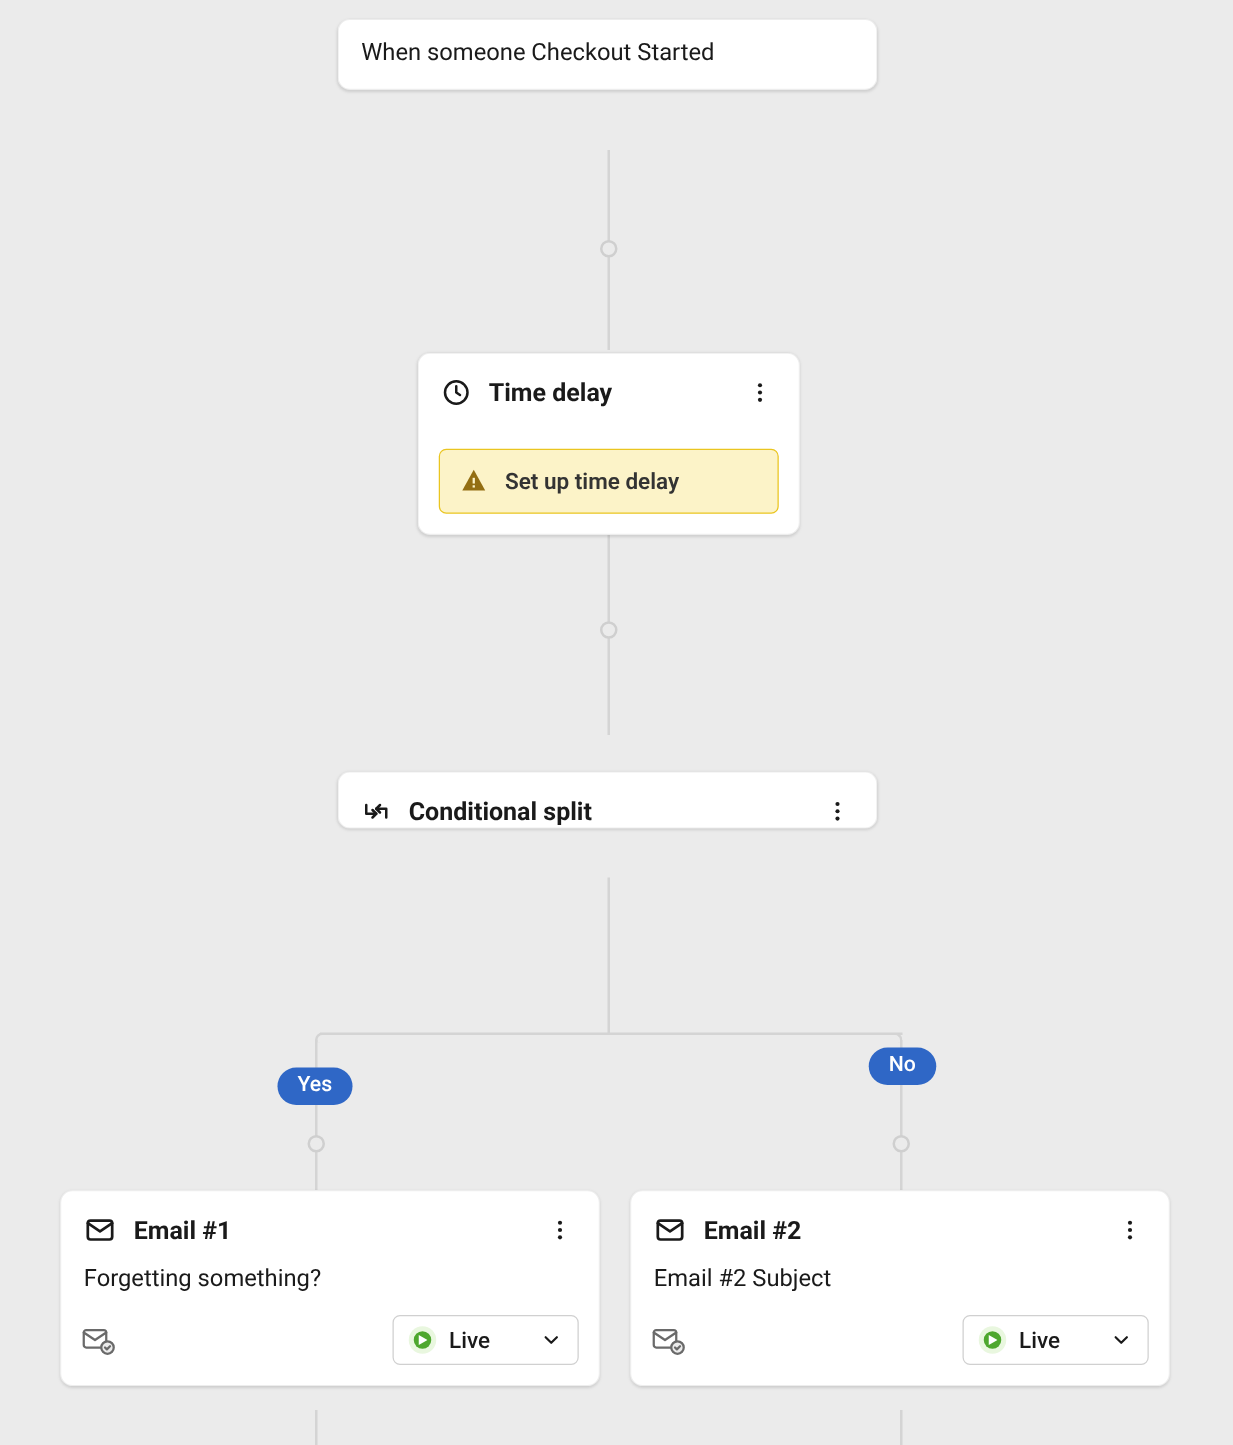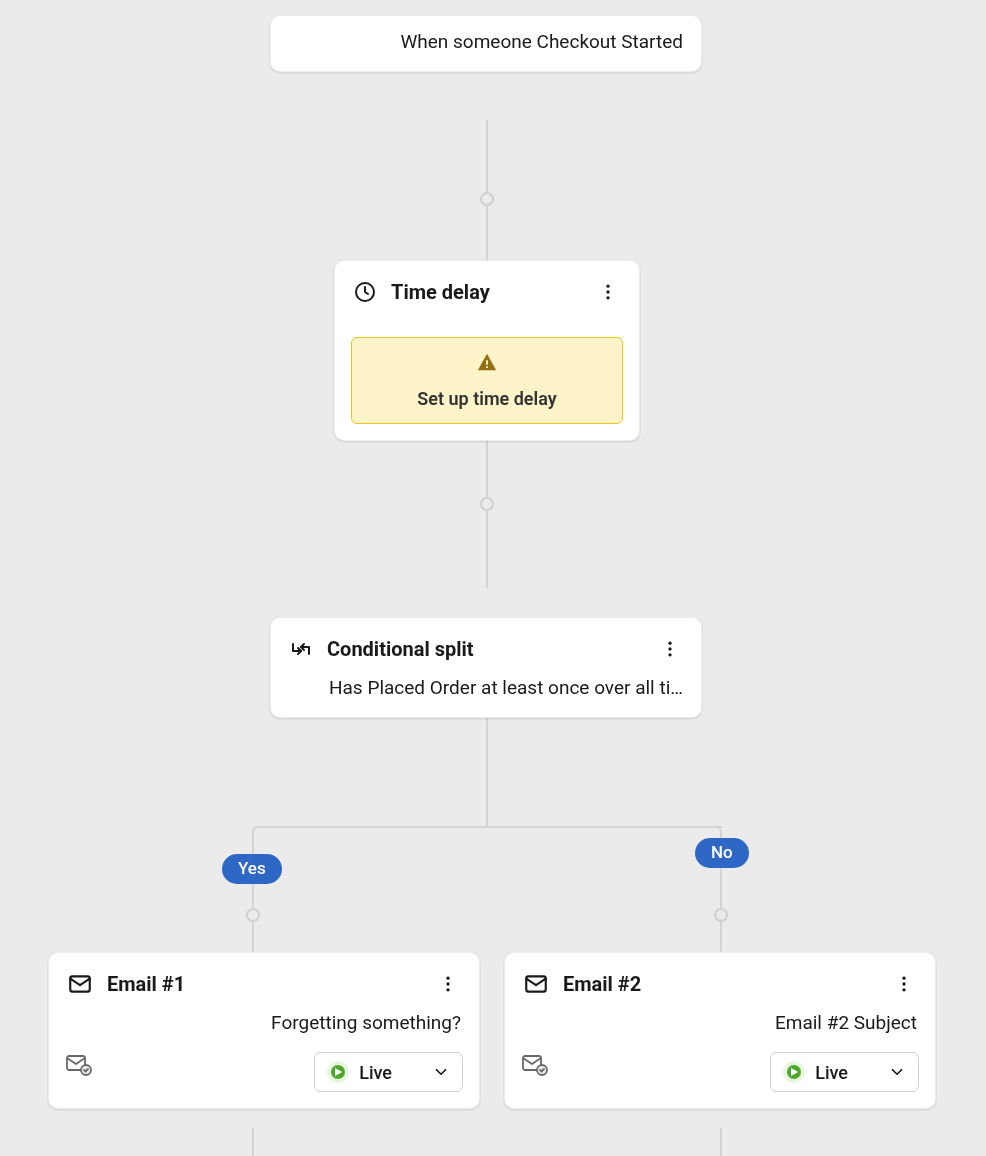--- a/index.html
+++ b/index.html
@@ -33,38 +33,36 @@
     margin-left: 14px;
     flex: 1;
   }
   .card-body {
     padding: 14px 18px 18px 18px;
     font-size: 19px;
     color: #1a1a1a;
     white-space: nowrap;
     overflow: hidden;
     text-overflow: ellipsis;
-    text-align: right;
   }
   .more-btn {
     width: 26px; height: 26px;
     display: flex; align-items: center; justify-content: center;
     cursor: pointer;
     border-radius: 4px;
   }
   .warning-banner {
     margin: 14px 16px 16px 16px;
     background: #fcf3c8;
     border: 1px solid #eac520;
     border-radius: 6px;
     display: flex;
     align-items: center;
     gap: 14px;
     padding: 14px 16px;
-    flex-direction: column;
   }
   .warning-text {
     font-size: 18px;
     font-weight: 600;
     color: #333;
   }
   .connector {
     position: absolute;
     background: #d4d4d4;
     width: 2px;
@@ -86,20 +84,21 @@
     background: #2f67c6;
     color: #fff;
     font-size: 17px;
     font-weight: 500;
     padding: 4px 16px 6px 16px;
     border-radius: 999px;
     text-align: center;
   }
   .email-footer {
     display: flex;
+    align-items: center;
     justify-content: space-between;
     padding: 0 16px 16px 16px;
   }
   .status-icon {
     width: 28px; height: 24px;
     display: flex; align-items: center; justify-content: center;
   }
   .status-select {
     display: flex;
     align-items: center;
@@ -135,21 +134,21 @@
 <div class="connector" style="left:486px; top:120px; height:160px;"></div>
 <div class="add-node" style="left:480px; top:192px;"></div>
 
 <div class="card" style="left:270px; top:15px; width:432px;">
   <div class="card-body">When someone Checkout Started</div>
 </div>
 
 <div class="connector" style="left:486px; top:420px; height:168px;"></div>
 <div class="add-node" style="left:480px; top:497px;"></div>
 
-<div class="card" style="left:334px; top:260px; width:306px;">
+<div class="card" style="left:334px; top:282px; width:306px;">
   <div class="card-header no-body">
     <span>
       <svg width="24" height="24" viewBox="0 0 24 24" fill="none" stroke="#1a1a1a" stroke-width="2" stroke-linecap="round" stroke-linejoin="round">
         <circle cx="12" cy="12" r="9"></circle>
         <polyline points="12 7 12 12 15 14"></polyline>
       </svg>
     </span>
     <span class="card-title">Time delay</span>
     <div class="more-btn">
       <svg width="20" height="20" viewBox="0 0 24 24" fill="#1a1a1a">
@@ -185,21 +184,20 @@
     </span>
     <span class="card-title">Conditional split</span>
     <div class="more-btn">
       <svg width="20" height="20" viewBox="0 0 24 24" fill="#1a1a1a">
           <circle cx="12" cy="5" r="2"></circle>
           <circle cx="12" cy="12" r="2"></circle>
           <circle cx="12" cy="19" r="2"></circle>
         </svg>
     </div>
   </div>
-  <div class="card-body">Has Placed Order at least once over all ti…</div>
 </div>
 
 <div class="connector-h" style="left:256px; top:826px; width:466px;"></div>
 <div style="position:absolute; left:252px; top:826px; width:8px; height:8px; border-left:2px solid #d4d4d4; border-top:2px solid #d4d4d4; border-top-left-radius:6px;"></div>
 <div style="position:absolute; left:714px; top:826px; width:8px; height:8px; border-right:2px solid #d4d4d4; border-top:2px solid #d4d4d4; border-top-right-radius:6px;"></div>
 
 <div class="connector" style="left:252px; top:832px; height:122px;"></div>
 <div class="connector" style="left:720px; top:832px; height:122px;"></div>
 <div class="add-node" style="left:246px; top:908px;"></div>
 <div class="add-node" style="left:714px; top:908px;"></div>

